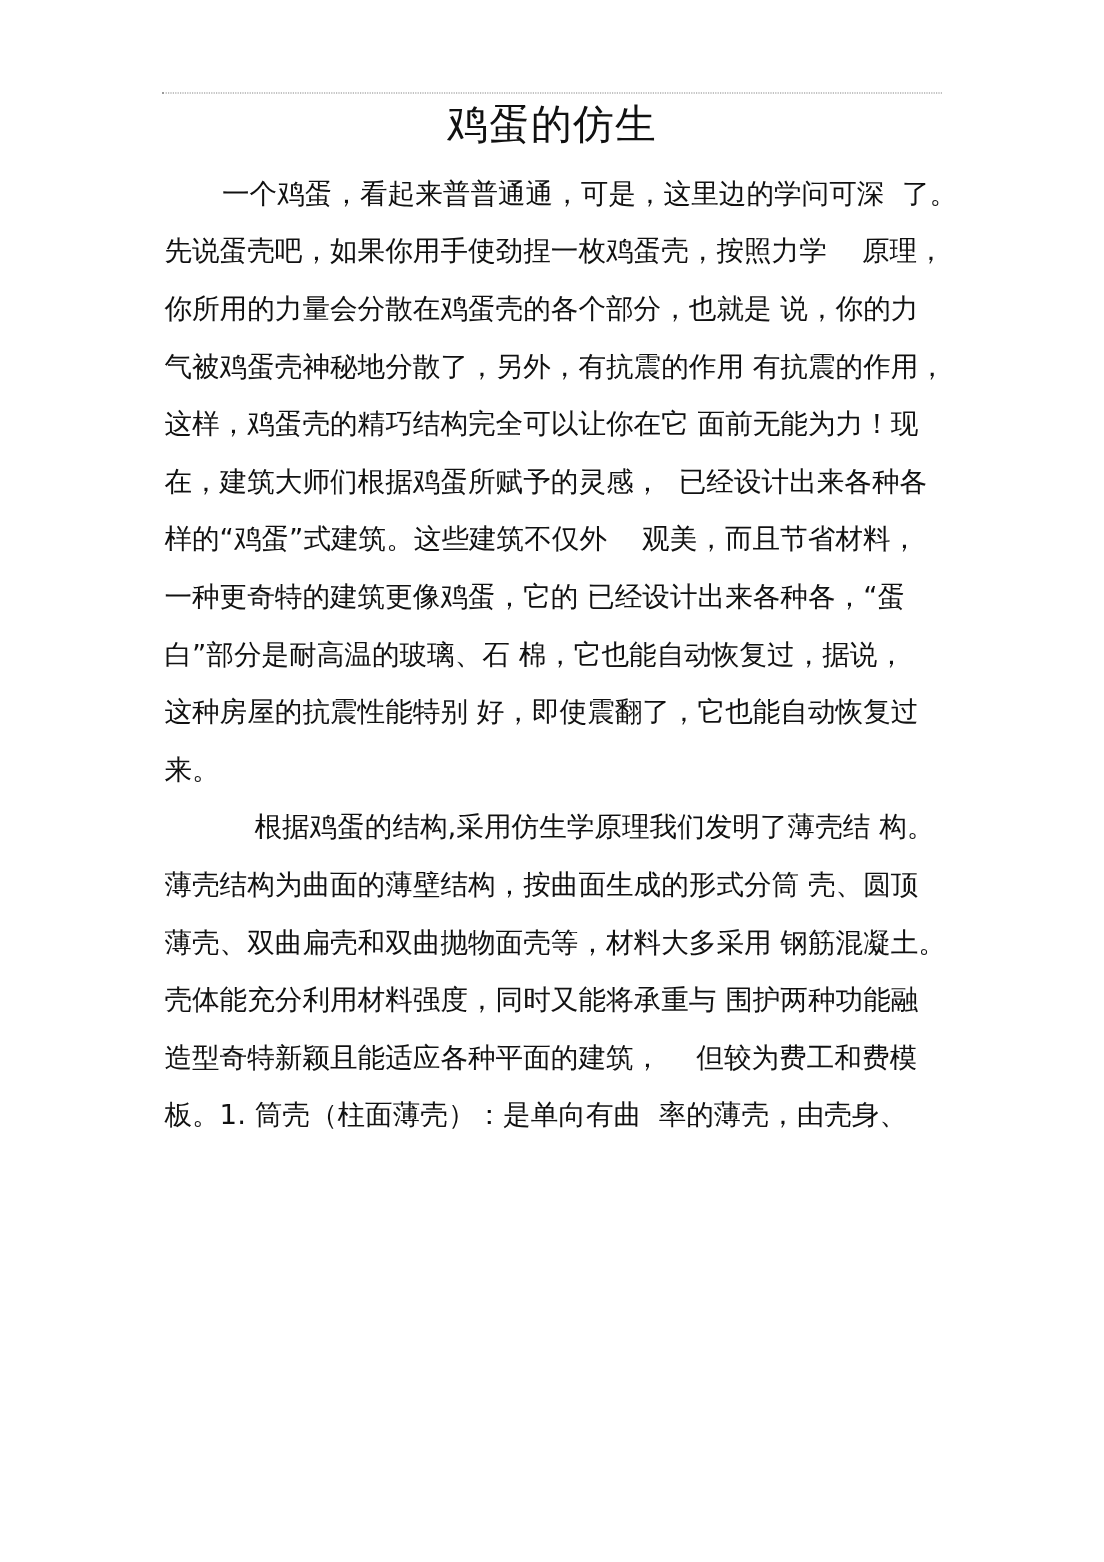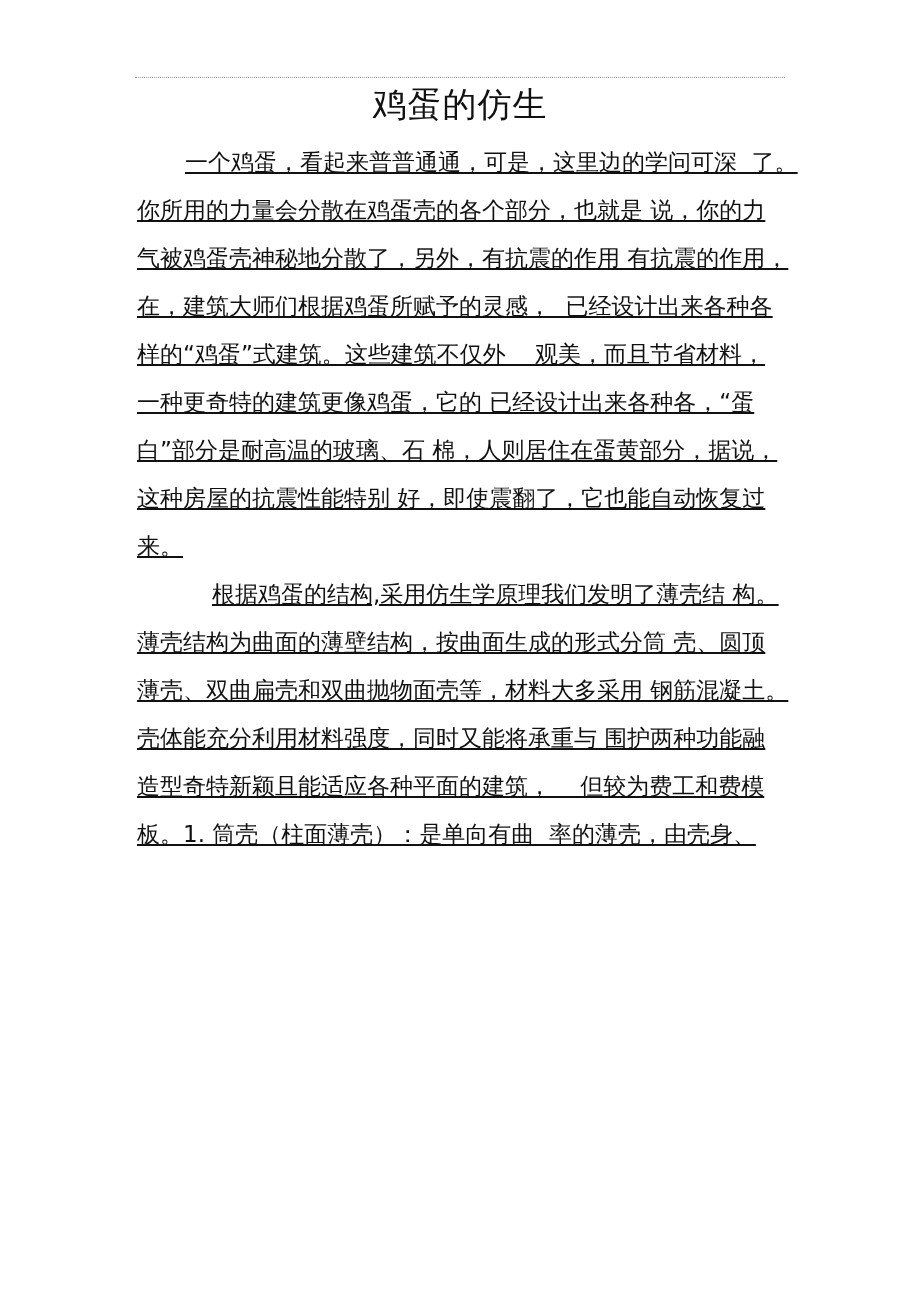--- a/index.html
+++ b/index.html
@@ -39,21 +39,20 @@
       font-size: 34px;
       line-height: 44px;
       color: #111111;
       letter-spacing: 1px;
     }
     .body {
       position: absolute;
       left: 137px;
       top: 138px;
       width: 655px;
-      text-decoration: underline;
     }
     .line {
       display: block;
       height: 48px;
       line-height: 48px;
       font-size: 23px;
       white-space: pre;
       color: #111111;
     }
     .indent-1 { padding-left: 48px; }
@@ -62,26 +61,28 @@
 </head>
 <body>
 
 <div class="page">
   <div class="top-rule"></div>
   <div class="title">鸡蛋的仿生</div>
 
   <div class="body">
     <div>
       <span class="line indent-1">一个鸡蛋，看起来普普通通，可是，这里边的学问可深  了。</span>
+      <span class="line">先说蛋壳吧，如果你用手使劲捏一枚鸡蛋壳，按照力学    原理，</span>
       <span class="line">你所用的力量会分散在鸡蛋壳的各个部分，也就是 说，你的力</span>
       <span class="line">气被鸡蛋壳神秘地分散了，另外，有抗震的作用 有抗震的作用，</span>
+      <span class="line">这样，鸡蛋壳的精巧结构完全可以让你在它 面前无能为力！现</span>
       <span class="line">在，建筑大师们根据鸡蛋所赋予的灵感，  已经设计出来各种各</span>
       <span class="line">样的“鸡蛋”式建筑。这些建筑不仅外    观美，而且节省材料，</span>
       <span class="line">一种更奇特的建筑更像鸡蛋，它的 已经设计出来各种各，“蛋</span>
-      <span class="line">白”部分是耐高温的玻璃、石 棉，人则居住在蛋黄部分，据说，</span>
+      <span class="line">白”部分是耐高温的玻璃、石 棉，它也能自动恢复过，据说，</span>
       <span class="line">这种房屋的抗震性能特别 好，即使震翻了，它也能自动恢复过</span>
       <span class="line">来。</span>
     </div>
     <div>
       <span class="line indent-2">根据鸡蛋的结构,采用仿生学原理我们发明了薄壳结 构。</span>
       <span class="line">薄壳结构为曲面的薄壁结构，按曲面生成的形式分筒 壳、圆顶</span>
       <span class="line">薄壳、双曲扁壳和双曲抛物面壳等，材料大多采用 钢筋混凝土。</span>
       <span class="line">壳体能充分利用材料强度，同时又能将承重与 围护两种功能融</span>
       <span class="line">造型奇特新颖且能适应各种平面的建筑，    但较为费工和费模</span>
       <span class="line">板。1. 筒壳（柱面薄壳）：是单向有曲  率的薄壳，由壳身、</span>

